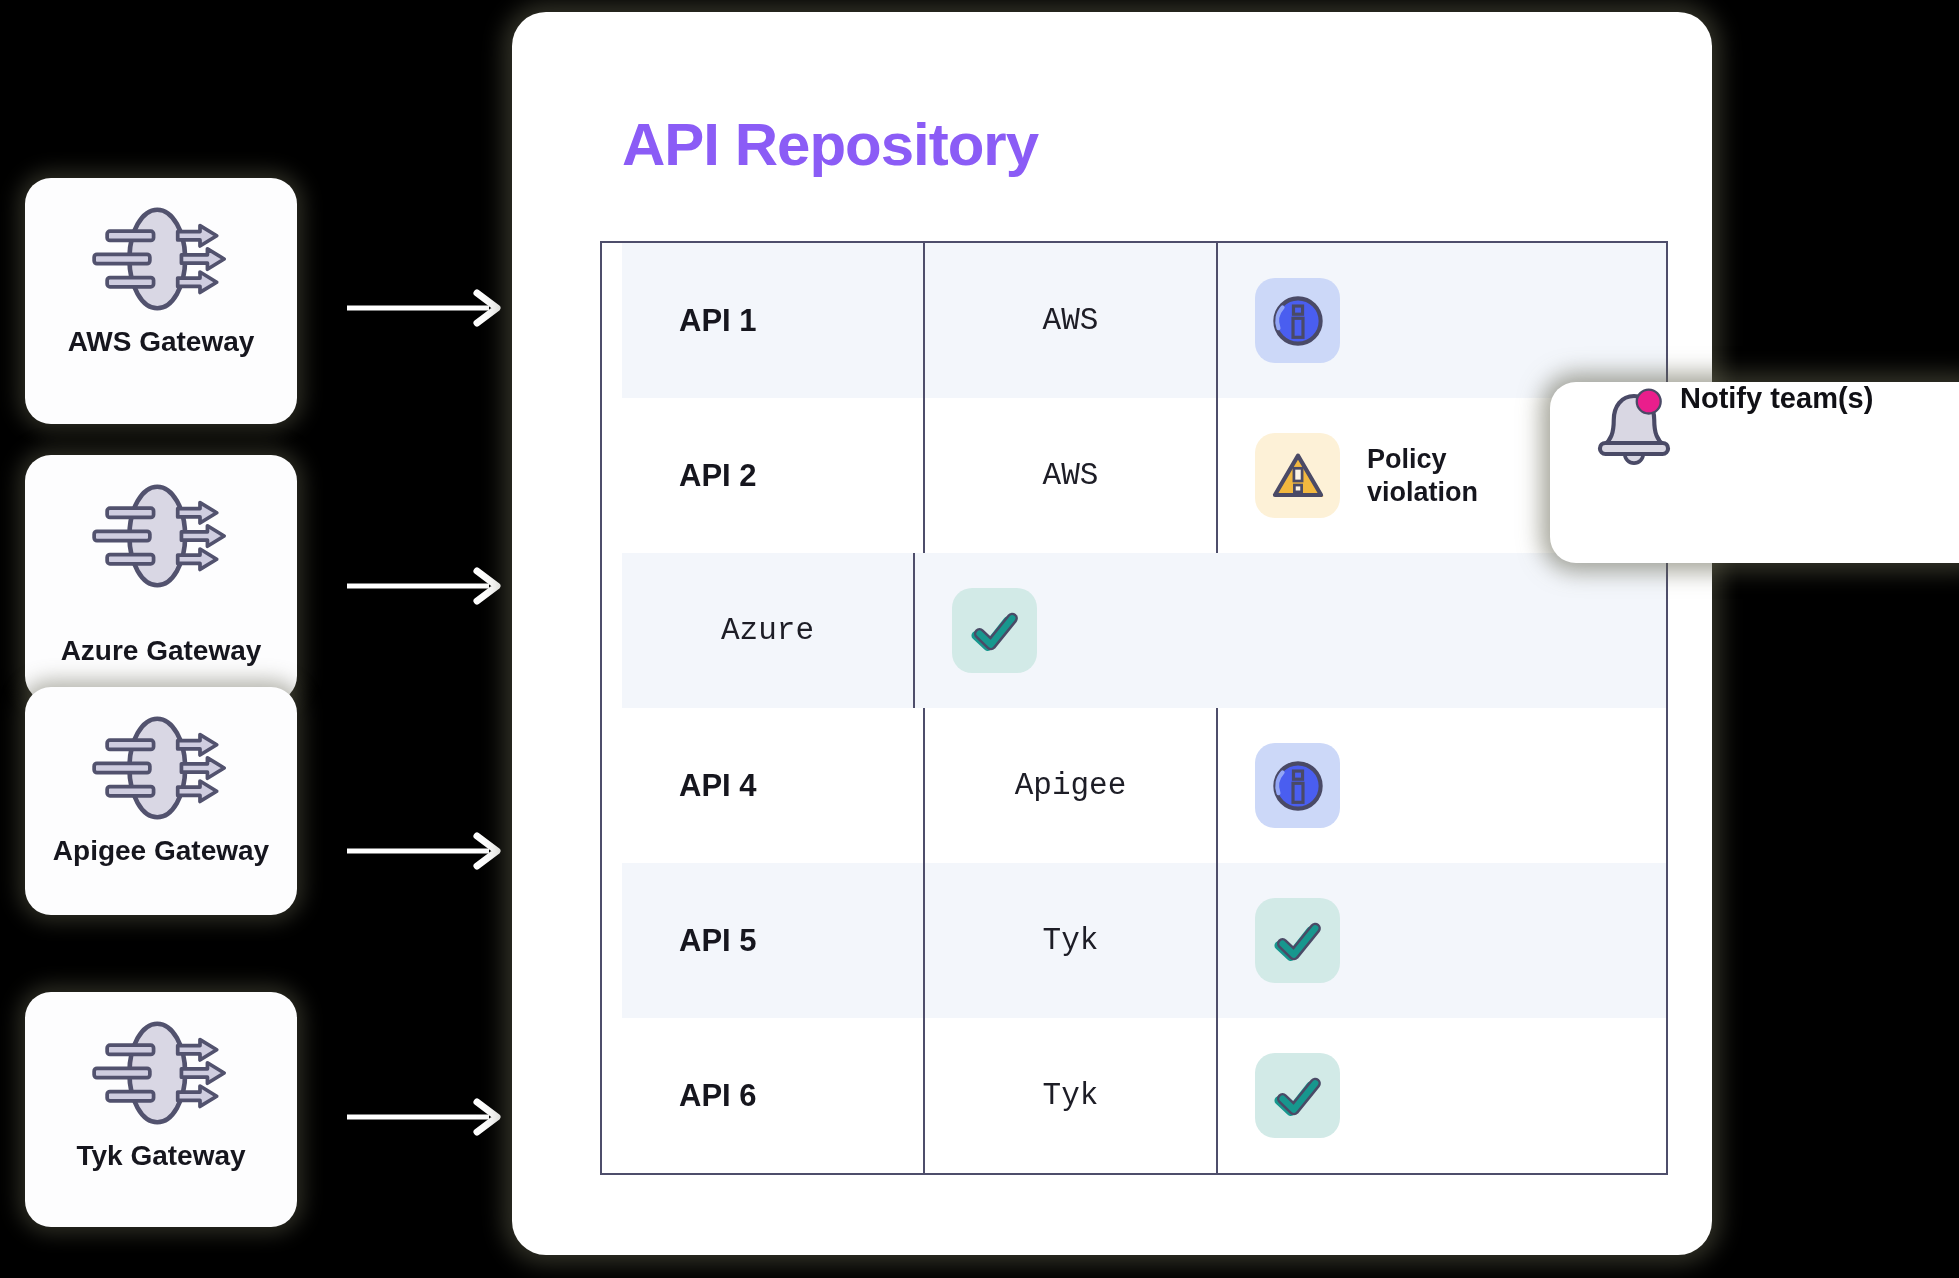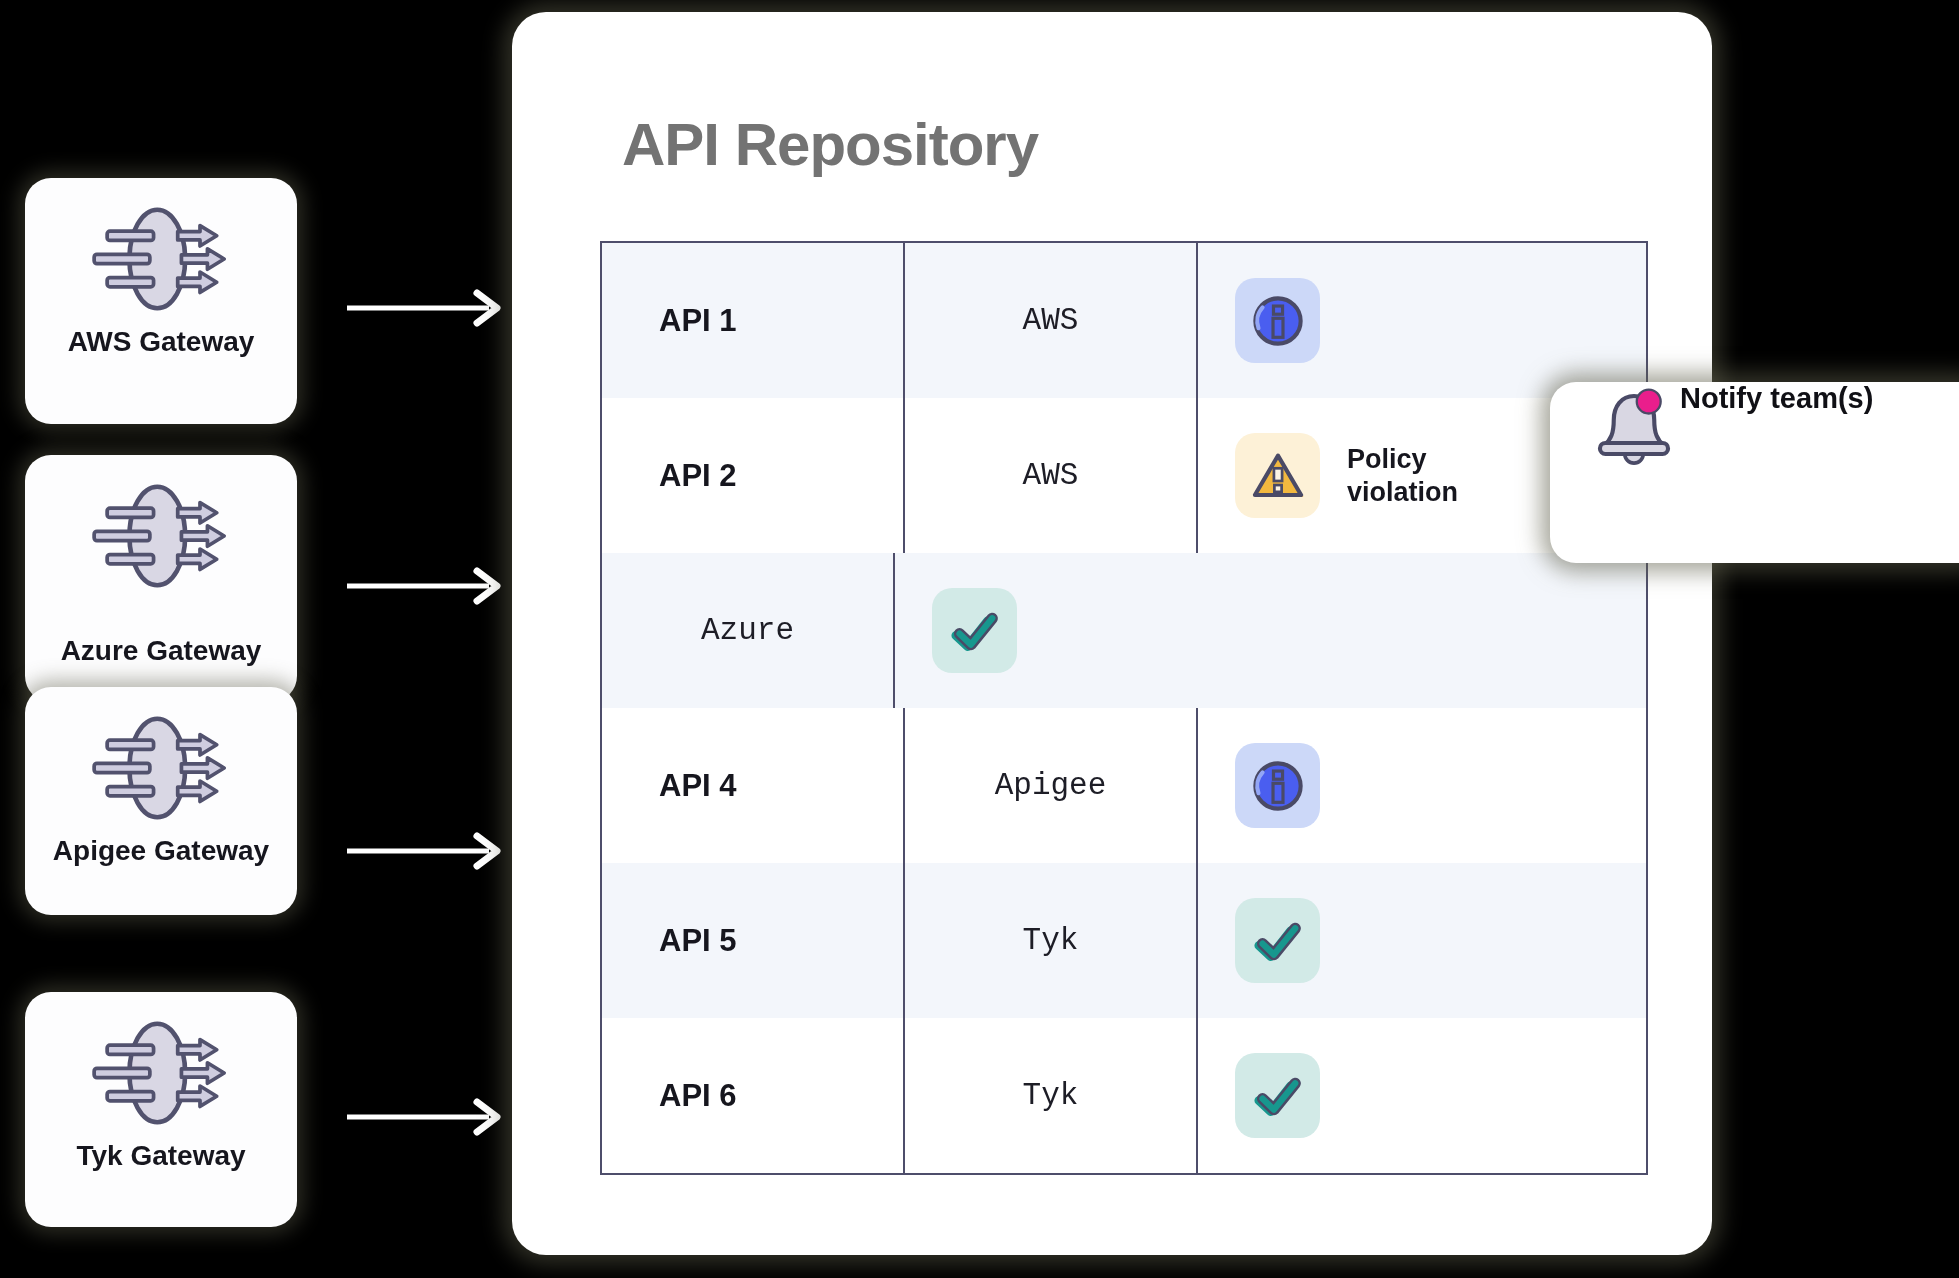--- a/index.html
+++ b/index.html
@@ -28,25 +28,25 @@
   .connector { position:absolute; left:346px; width:165px; height:42px; }
 
   
   .panel {
     position:absolute; left:512px; top:12px; width:1200px; height:1243px;
     background:#fff; border-radius:34px;
     box-shadow:0 0 22px 9px rgba(95,95,75,.5);
   }
   .panel-title {
     position:absolute; left:110px; top:98px;
-    font-size:60px; font-weight:bold; letter-spacing:-1px; color:#737373;
+    font-size:60px; font-weight:bold; letter-spacing:-1px; color:#8b5cf6;
   }
   .api-table {
     position:absolute; left:88px; top:229px; width:1044px;
-    border:2px solid #4e4e6b; box-sizing:content-box; background:#fff;
+    border:2px solid #4e4e6b; box-sizing:content-box; background:#fff;padding-left:20px;
   }
   .t-row { display:flex; height:155px; }
   .t-row.striped { background:#f3f6fb; }
   .cell { display:flex; align-items:center; box-sizing:border-box; height:100%; }
   .c-api {
     width:303px; border-right:2px solid #4e4e6b;
     padding-left:57px; font-weight:bold; font-size:31px; color:#16161e;
   }
   .c-gw {
     width:293px; border-right:2px solid #4e4e6b;

